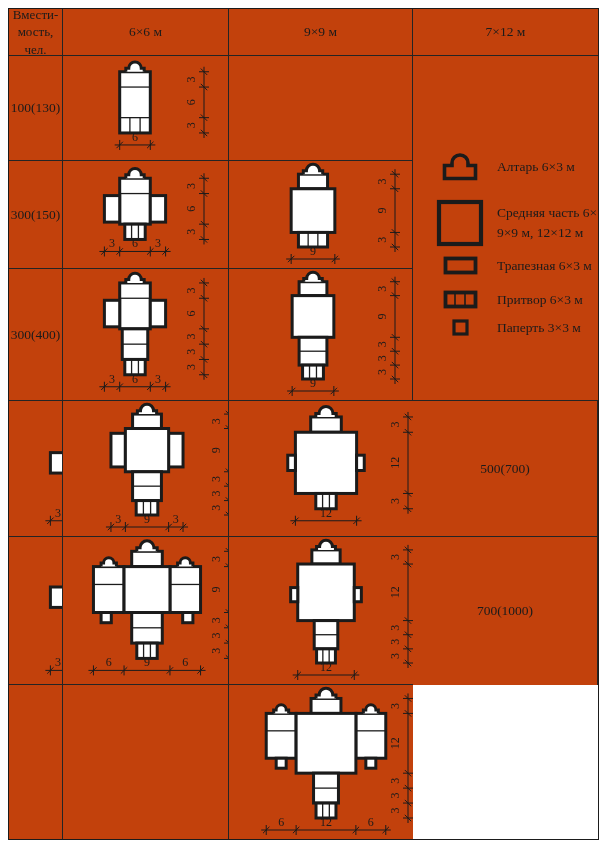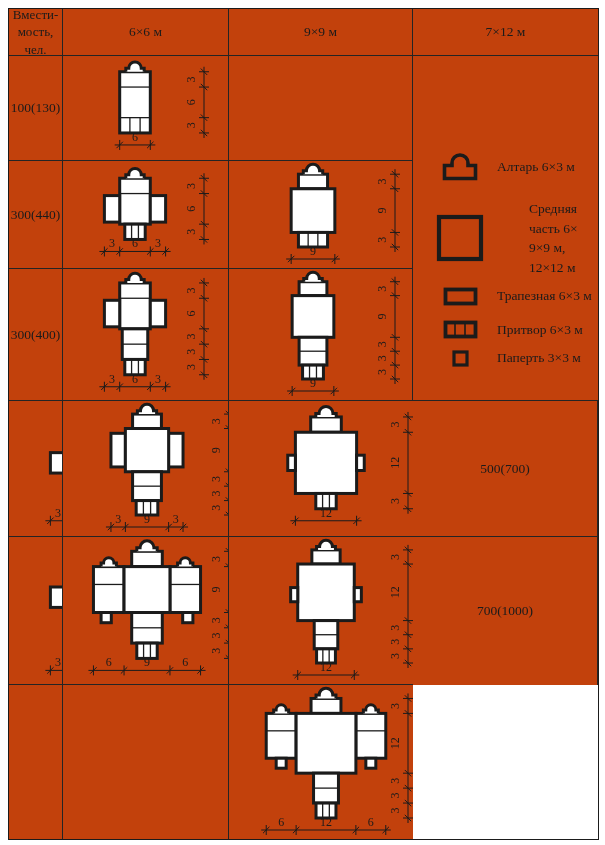--- a/index.html
+++ b/index.html
@@ -82,21 +82,21 @@
 
     <div class="cell last-col legend" style="grid-column:4;grid-row:2/5;">
       <div class="lg-item" style="margin-bottom:18px;">
         <span class="lg-icon">
           <svg width="38" height="29" viewBox="0 0 38 29">
               <path d="M3.5 26.5 L3.5 13.5 L11 13.5 L11 11 A8 8 0 0 1 27 11 L27 13.5 L34.5 13.5 L34.5 26.5 Z" fill="none" stroke="#1b1b1b" stroke-width="3.6"></path>
             </svg>
         </span>
         <span class="lg-label">Алтарь 6×3 м</span>
       </div>
-      <div class="lg-item" style="margin-bottom:9px;gap:32px;">
+      <div class="lg-item" style="margin-bottom:9px;">
         <span class="lg-icon">
           <svg width="48" height="48" viewBox="0 0 48 48">
               <rect x="3" y="3" width="42" height="42" fill="none" stroke="#1b1b1b" stroke-width="4.2"></rect>
             </svg>
         </span>
         <span class="lg-label">Средняя часть 6×
 9×9 м, 12×12 м</span>
       </div>
       <div class="lg-item" style="margin-bottom:14px;">
         <span class="lg-icon">
@@ -121,21 +121,21 @@
           <svg width="17" height="17" viewBox="0 0 17 17">
               <rect x="2" y="2" width="13" height="13" fill="none" stroke="#1b1b1b" stroke-width="3.2"></rect>
             </svg>
         </span>
         <span class="lg-label">Паперть 3×3 м</span>
       </div>
     </div>
 
     <div class="cell cap">
       <span>300</span>
-      <span>(440)</span>
+      <span>(150)</span>
     </div>
     <div class="cell plan-cell">
         <svg width="165" height="107">
           <g>
             <rect x="56.7" y="17.255000000000003" width="30.599999999999998" height="45.9" fill="#fff" stroke="#1b1b1b" stroke-width="3"></rect>
             <line x1="56.7" y1="32.555" x2="87.3" y2="32.555" stroke="#1b1b1b" stroke-width="1.3"></line>
             <rect x="41.400000000000006" y="34.595" width="15.299999999999999" height="26.52" fill="#fff" stroke="#1b1b1b" stroke-width="3"></rect>
             <rect x="87.3" y="34.595" width="15.299999999999999" height="26.52" fill="#fff" stroke="#1b1b1b" stroke-width="3"></rect>
             <rect x="61.800000000000004" y="63.154999999999994" width="20.4" height="15.299999999999999" fill="#fff" stroke="#1b1b1b" stroke-width="3"></rect>
             <line x1="68.583" y1="63.154999999999994" x2="68.583" y2="78.455" stroke="#1b1b1b" stroke-width="1.3"></line>

